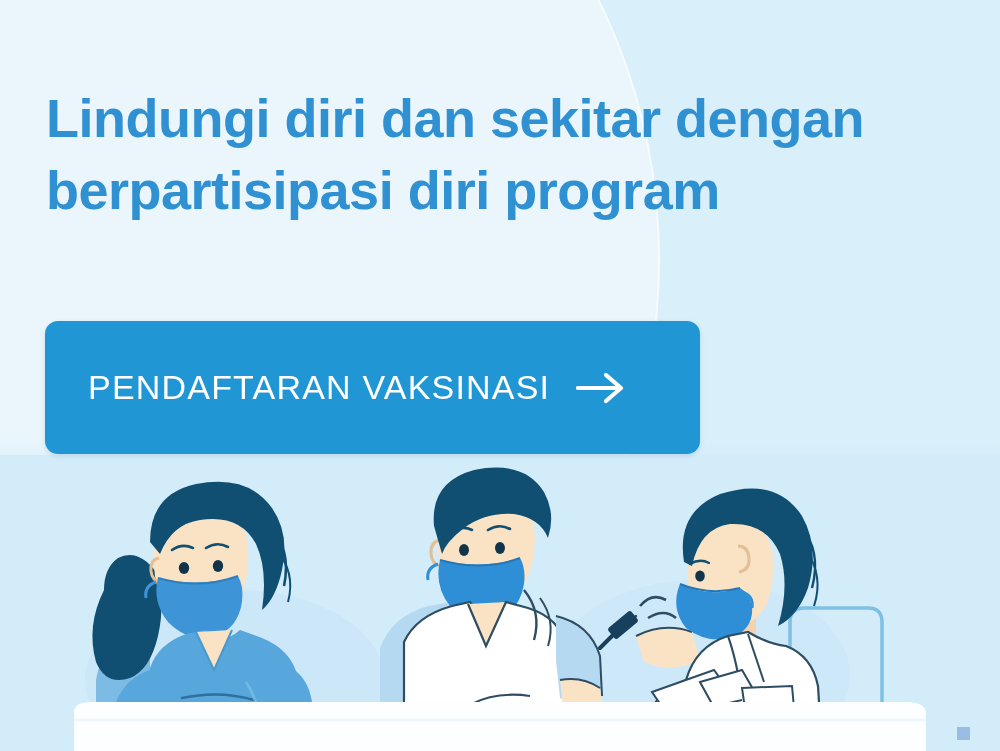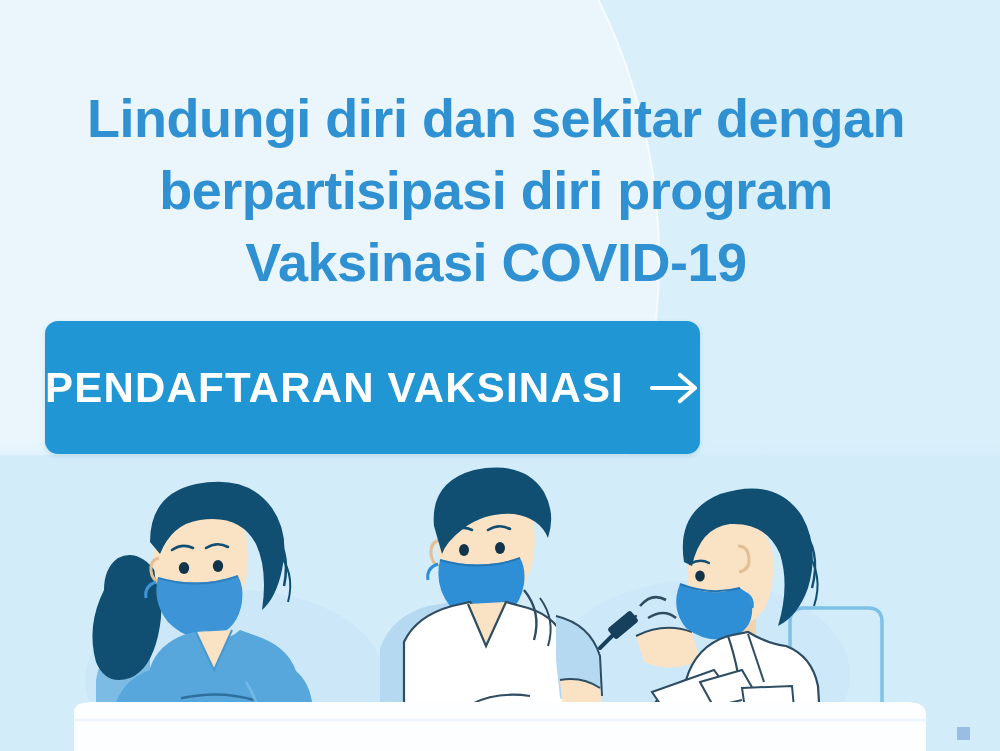--- a/index.html
+++ b/index.html
@@ -65,43 +65,44 @@
     position: absolute;
     left: 46px;
     top: 46px;
     width: 900px;
     color: #2f90d2;
     font-size: 54px;
     font-weight: bold;
     line-height: 72px;
     letter-spacing: -0.5px;
   }
-  .headline .hl-line { display: block; white-space: nowrap; text-align: center; }
+  .headline .hl-line { display: block; white-space: nowrap; }
 
   
   .cta {
     position: absolute;
     left: 45px;
     top: 321px;
     width: 655px;
     height: 133px;
     background: #2196d4;
     border-radius: 13px;
     box-shadow: 0 2px 5px rgba(40,120,170,0.18);
     display: flex;
     align-items: center;
     cursor: pointer;
     border: none;
     padding: 0;
   }
   .cta-label {
     color: #ffffff;
-    font-size: 42px;
-    font-weight: bold;
+    font-size: 34px;
+    font-weight: normal;
     letter-spacing: 1.2px;
+    margin-left: 43px;
     white-space: nowrap;
   }
   .cta-arrow {
     margin-left: 26px;
     display: flex;
     align-items: center;
   }
 
   
   .illustration {
@@ -131,21 +132,20 @@
 
   <div class="bg-base"></div>
   <div class="bg-arc"></div>
   <div class="bg-arc-edge"></div>
   <div class="bg-lower"></div>
   <div class="bg-lower-soft"></div>
 
   <h1 class="headline">
     <span class="hl-line">Lindungi diri dan sekitar dengan</span>
     <span class="hl-line">berpartisipasi diri program</span>
-    <span class="hl-line">Vaksinasi COVID-19</span>
   </h1>
 
   <button class="cta">
     <span class="cta-label">PENDAFTARAN VAKSINASI</span>
     <span class="cta-arrow">
       <svg width="52" height="34" viewBox="0 0 52 34" aria-hidden="true">
         <line x1="2" y1="17" x2="44" y2="17" stroke="#ffffff" stroke-width="4.2" stroke-linecap="round"></line>
         <polyline points="30,4 45,17 30,30" fill="none" stroke="#ffffff" stroke-width="4.2" stroke-linecap="round" stroke-linejoin="round"></polyline>
       </svg>
     </span>

